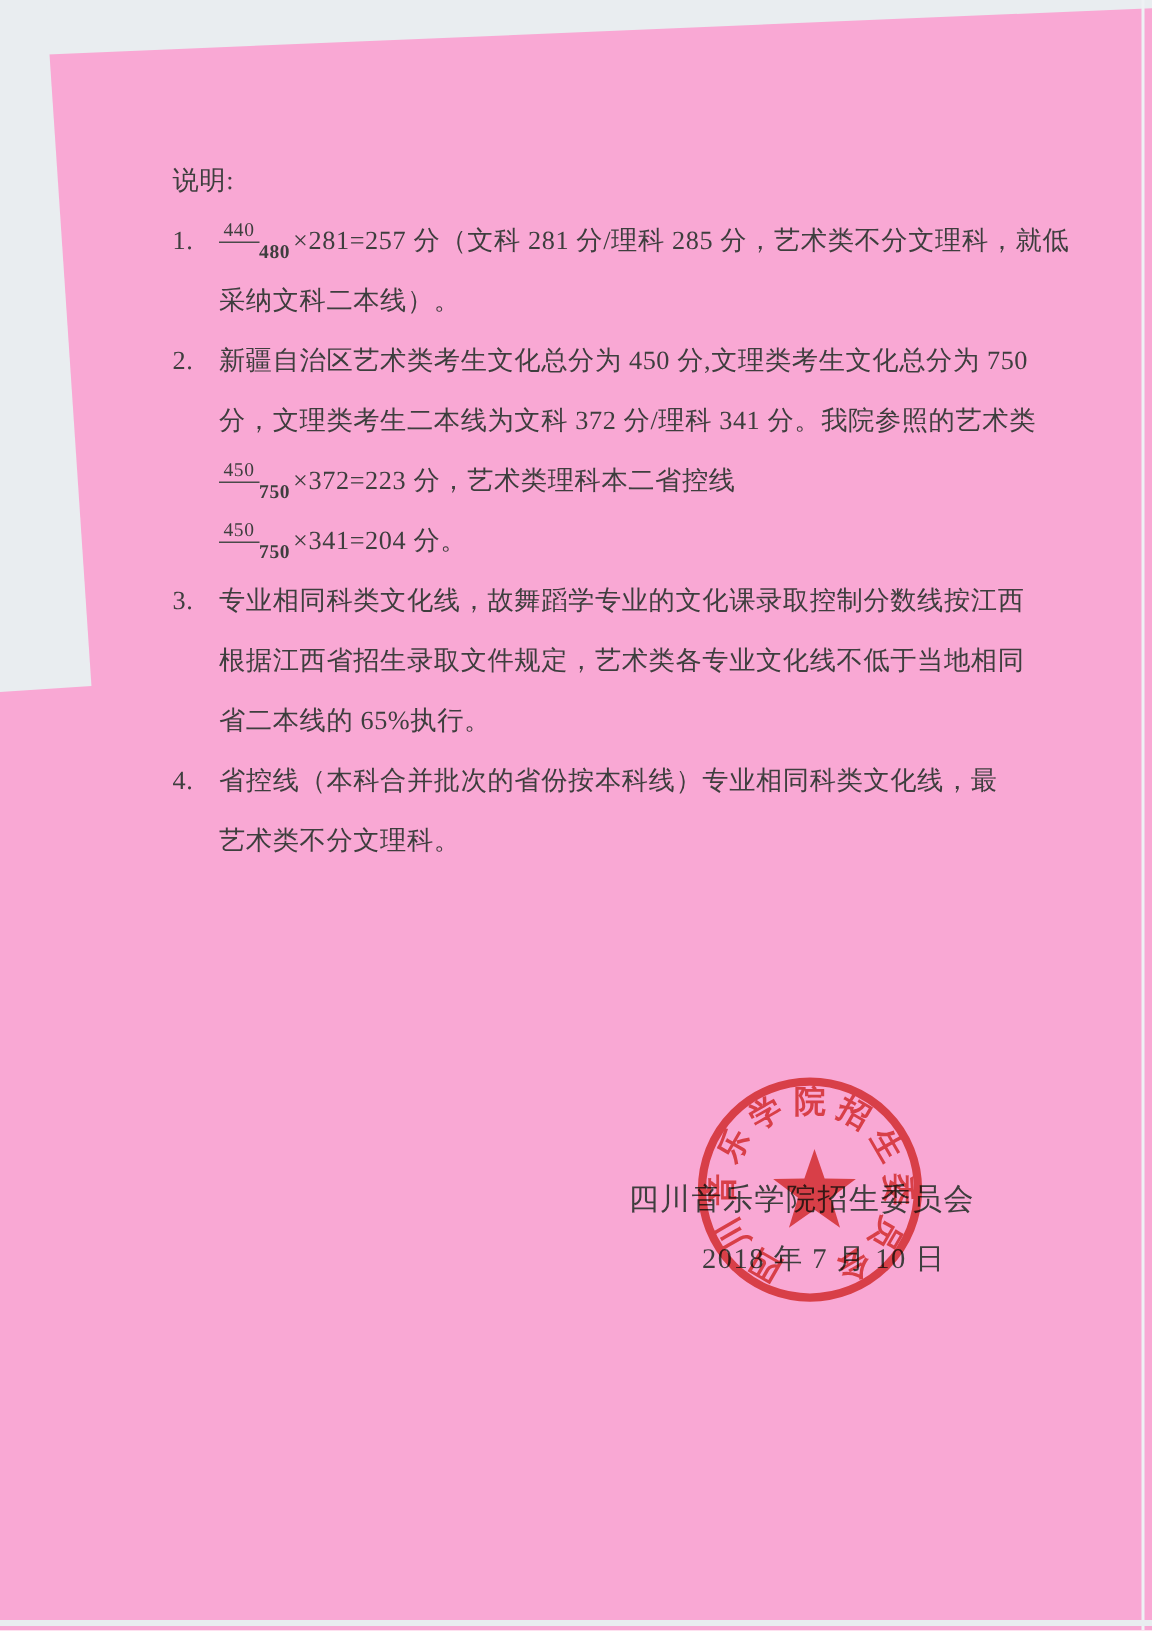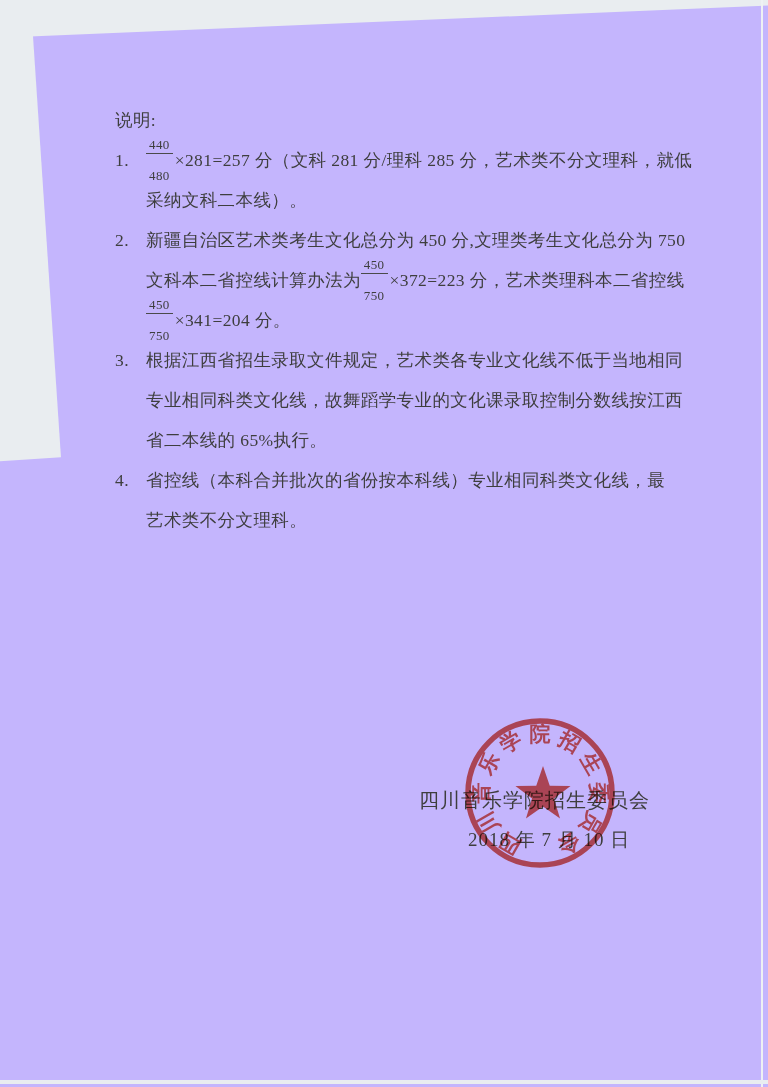--- a/index.html
+++ b/index.html
@@ -1,42 +1,42 @@
 <!DOCTYPE html>
 <html><head>
 <meta charset="utf-8">
 <style>
   html,body{margin:0;padding:0;background:#ffffff;}
   .page{
     position:relative;
     width:768px;height:1087px;
-    background:#c4b5fd;
+    background:#f9a8d4;
     overflow:hidden;
     font-family:"Liberation Serif","DejaVu Serif",serif;
     color:#3e3e3e;
   }
   
   .edge-top{position:absolute;left:-10px;top:-62px;width:920px;height:100px;
     background:#e9edf0;transform:rotate(-2.4deg);transform-origin:0 0;z-index:0;}
   .edge-left{position:absolute;left:-56px;top:-6px;width:86px;height:470px;
     background:#e9edf0;transform:rotate(-3.8deg);transform-origin:0 0;z-index:0;}
   .edge-right{position:absolute;right:5px;top:0;width:2px;height:100%;background:#eef1f4;z-index:0;}
   .edge-bottom{position:absolute;left:0;bottom:3px;width:100%;height:4px;background:#e9edf0;z-index:0;}
 
   .content{
     position:absolute;left:115px;top:100px;width:580px;z-index:1;
     font-size:17.5px;letter-spacing:.4px;
   }
   .line{height:40px;line-height:40px;white-space:nowrap;display:flex;align-items:center;}
   .heading{height:40px;line-height:40px;}
   .item{display:flex;align-items:flex-start;}
   .num{flex:0 0 31px;width:31px;height:40px;line-height:40px;}
-  .frac{display:inline-flex;flex-direction:column;align-items:center;line-height:1;margin:0 2px 0 0;}
+  .frac{display:inline-flex;flex-direction:row;align-items:flex-start;line-height:1;margin:0 2px 0 0;}
   .frac .fn{font-size:13px;padding:0 3px 2px;border-bottom:1px solid #4a4a4a;}
-  .frac .fd{font-size:13px;padding-top:15px;}
+  .frac .fd{font-size:13px;padding-top:15px;font-weight:bold;}
 
   .sig-org{position:absolute;left:419px;top:780px;height:40px;line-height:40px;
     font-size:20px;letter-spacing:1px;z-index:1;}
   .sig-date{position:absolute;left:468px;top:820px;height:40px;line-height:40px;
     font-size:19px;letter-spacing:1px;z-index:1;}
 
   .seal{position:absolute;left:453px;top:706px;width:174px;height:174px;
     z-index:2;mix-blend-mode:multiply;opacity:.86;}
   .seal text{font-family:"Liberation Serif","DejaVu Serif",serif;font-weight:700;}
 </style>
@@ -67,44 +67,46 @@
             </div>
           </div>
         </div>
         <div class="item">
           <div class="num">2.</div>
           <div>
             <div class="line">
               <span>新疆自治区艺术类考生文化总分为 450 分,文理类考生文化总分为 750</span>
             </div>
             <div class="line">
-              <span>文科本二省控线计算办法为 </span>
+              <span>分，文理类考生二本线为文科 372 分/理科 341 分。我院参照的艺术类</span>
+            </div>
+            <div class="line">
               <span class="frac">
                 <span class="fn">450</span>
                 <span class="fd">750</span>
               </span>
               <span>×372=223 分，艺术类理科本二省控线</span>
             </div>
             <div class="line">
               <span class="frac">
                 <span class="fn">450</span>
                 <span class="fd">750</span>
               </span>
               <span>×341=204 分。</span>
             </div>
           </div>
         </div>
         <div class="item">
           <div class="num">3.</div>
           <div>
             <div class="line">
-              <span>根据江西省招生录取文件规定，艺术类各专业文化线不低于当地相同</span>
+              <span>专业相同科类文化线，故舞蹈学专业的文化课录取控制分数线按江西</span>
             </div>
             <div class="line">
-              <span>专业相同科类文化线，故舞蹈学专业的文化课录取控制分数线按江西</span>
+              <span>根据江西省招生录取文件规定，艺术类各专业文化线不低于当地相同</span>
             </div>
             <div class="line">
               <span>省二本线的 65%执行。</span>
             </div>
           </div>
         </div>
         <div class="item">
           <div class="num">4.</div>
           <div>
             <div class="line">

